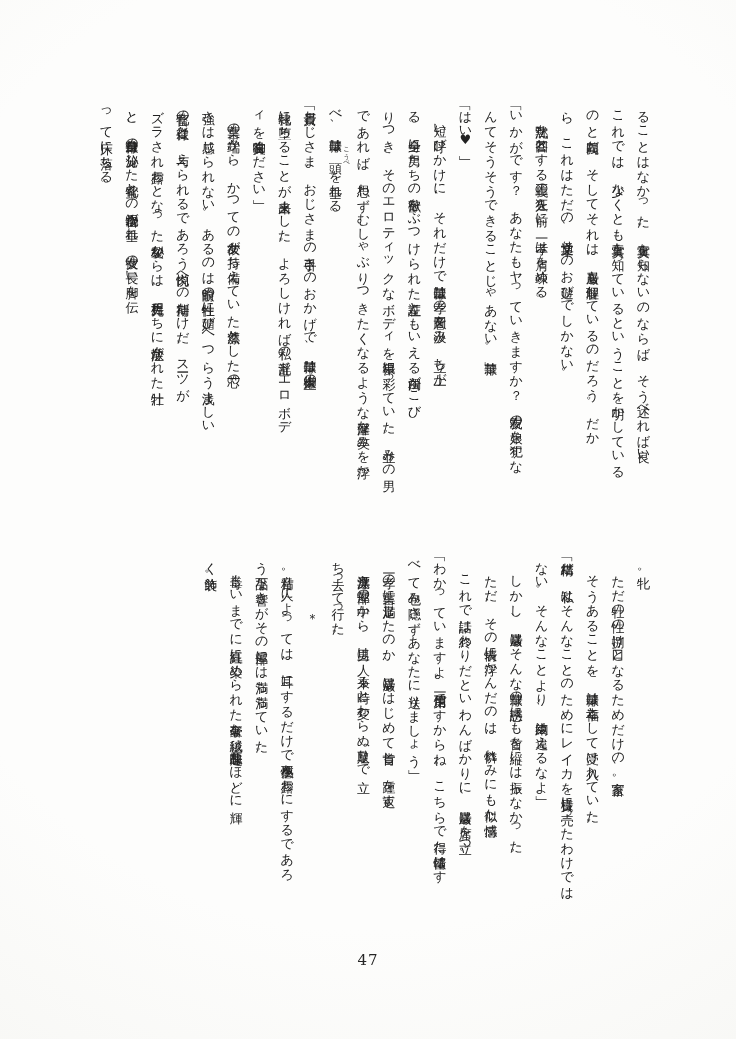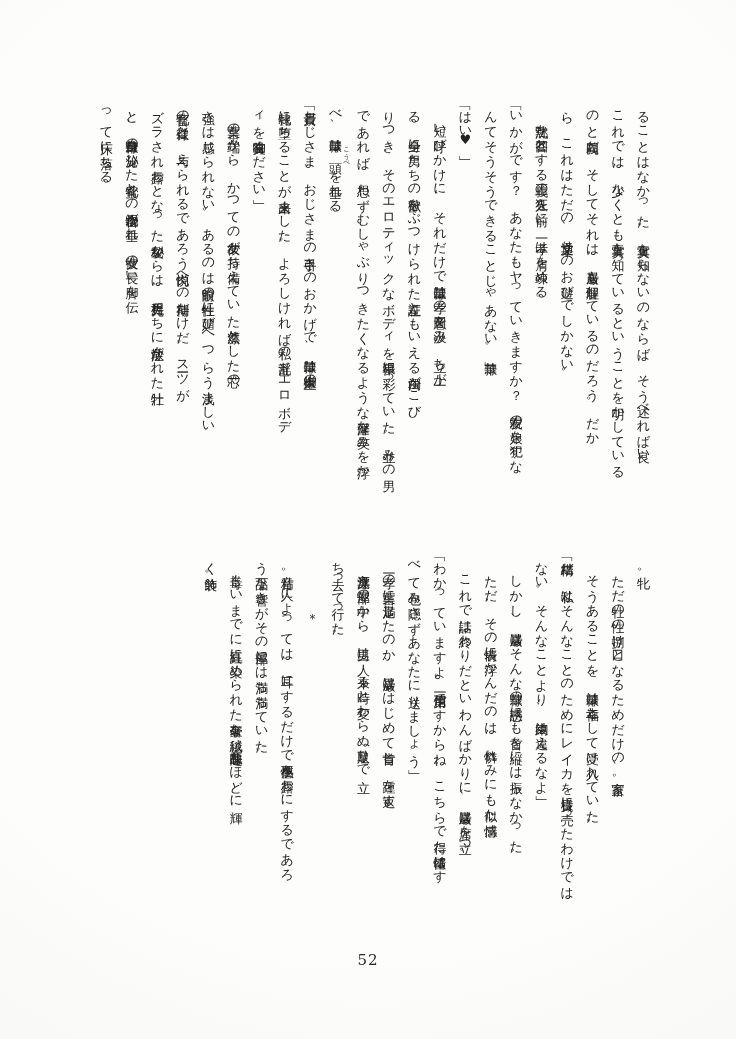--- a/index.html
+++ b/index.html
@@ -95,15 +95,15 @@
     <p class="line"></p>
     <p class="line">　　　　＊</p>
     <p class="line"></p>
     <p class="line"></p>
     <p class="line">　粘音。人によっては、耳にするだけで不快感を露わにするであろ</p>
     <p class="line">う下品な響きがその部屋には満ち満ちていた。</p>
     <p class="line">　毒々しいまでに真紅に染められた豪奢な絨毯。悪趣味なほどに輝</p>
     <p class="line">く装飾。</p>
   </section>
 
-  <div class="pagenum">52</div>
+  <div class="pagenum">47</div>
 
 </main>
 
 </body></html>

